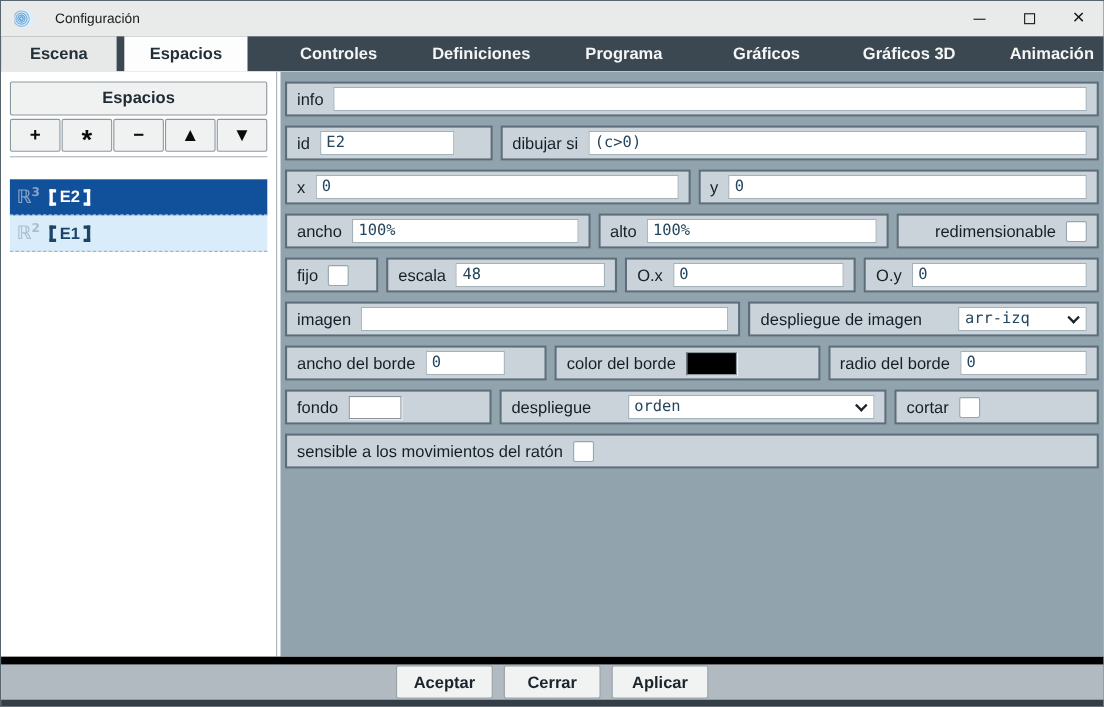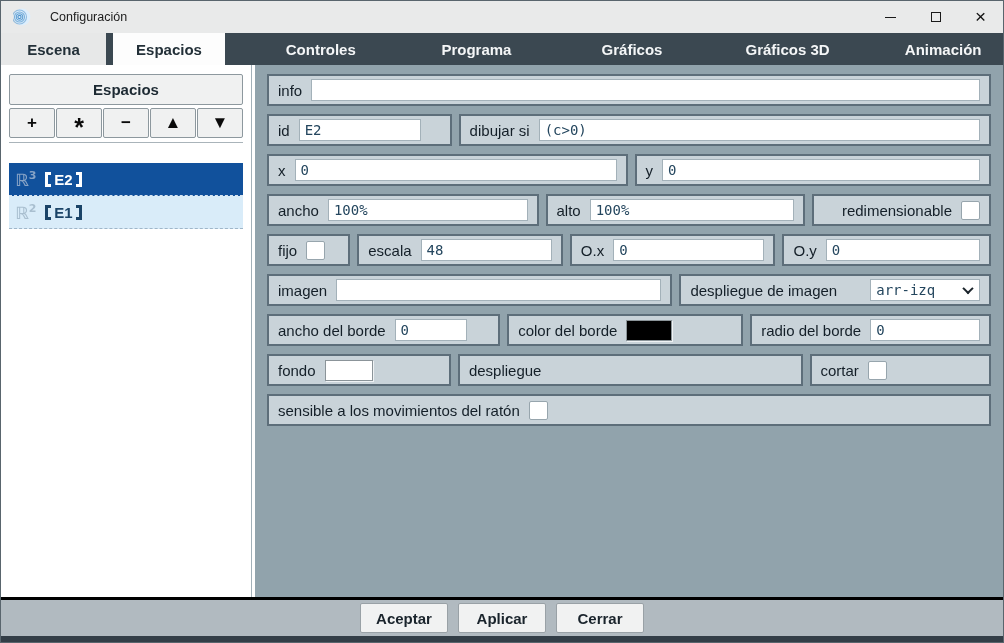--- a/index.html
+++ b/index.html
@@ -40,38 +40,38 @@
   .rset { font-family:"DejaVu Sans", sans-serif; font-size:17px; font-weight:bold; }
   .space-item.selected .rset { color:#87a3c6; }
   .space-item.alt .rset { color:#a9bfd0; }
   .rset sup { font-size:11px; }
   .sp-name { font-size:15px; font-weight:bold; display:flex; align-items:center; }
   .lb,.rb { display:inline-block; width:6px; height:15px; }
   .lb { border:3px solid currentColor; border-right:0; margin:0 3px 0 9px; }
   .rb { border:3px solid currentColor; border-left:0; margin-left:3px; }
 
   
-  .main { flex:1; background:#91a3ac; margin-left:3px; padding:9px 12px; }
+  .main { flex:1; background:#91a3ac; margin-left:3px; padding:9px 4px; }
   .frow { display:flex; gap:7px; height:32px; margin-bottom:8px; }
   .group { border:2px solid #5d6e7a; background:#c9d3d9; display:flex; align-items:center; gap:9px; padding:0 9px; height:32px; }
   .group label { font-size:15px; color:#141f28; white-space:nowrap; }
   .group input[type=text] { height:22px; border:1px solid #a3b1b9; background:#fff; font-family:"DejaVu Sans Mono", monospace;
                font-size:14px; color:#24465e; padding:0 5px; min-width:0; }
   .grow { flex:1; }
   input.grow { width:100%; }
   .cb { appearance:none; -webkit-appearance:none; width:19px; height:19px; background:#fff; border:1px solid #97a5ad; border-radius:2px; cursor:pointer; }
   .selwrap { position:relative; display:flex;margin-left:24px; }
   .selwrap select { appearance:none; -webkit-appearance:none; width:100%; height:22px; border:1px solid #a3b1b9; background:#fff;
                font-family:"DejaVu Sans Mono", monospace; font-size:14px; color:#24465e; padding:0 22px 0 5px; border-radius:0; }
   .chev { position:absolute; right:8px; top:50%; width:8px; height:8px; border-right:2px solid #1b242b; border-bottom:2px solid #1b242b;
                transform:translateY(-68%) rotate(45deg); pointer-events:none; }
   .swatch { height:21px; border:1px solid #8b9499; box-shadow:1px 1px 0 rgba(255,255,255,.7); cursor:pointer; }
 
   
-  .footer { height:39px; flex:0 0 auto; background:#b1bac0; border-top:3px solid #000000; display:flex; align-items:center; justify-content:center; gap:10px; }
+  .footer { height:39px; flex:0 0 auto; background:#b1bac0; border-top:7px solid #000000; display:flex; align-items:center; justify-content:center; gap:10px; }
   .fbtn { min-width:88px; height:30px; background:#f1f2f2; border:1px solid #99a1a6; border-radius:2px;
           font-size:15px; font-weight:bold; color:#1a242c; font-family:"Liberation Sans", sans-serif; cursor:pointer; padding:0 14px; }
   .bottomstrip { height:6px; background:#333e47; flex:0 0 auto; }
 </style>
 </head>
 <body>
 
 <div class="window">
 
   <div class="titlebar">
@@ -92,20 +92,21 @@
       </div>
     <div class="winbtn">
         <span class="ic-close">×</span>
       </div>
   </div>
 
   <div class="tabbar">
     <div class="tab light">Escena</div>
     <div class="tab active">Espacios</div>
     <div class="tab dark">Controles</div>
+    <div class="tab dark">Definiciones</div>
     <div class="tab dark">Programa</div>
     <div class="tab dark">Gráficos</div>
     <div class="tab dark">Gráficos 3D</div>
     <div class="tab dark">Animación</div>
   </div>
 
   <div class="content">
 
     <div class="sidebar">
       <div class="sb-header">Espacios</div>
@@ -242,37 +243,43 @@
         </div>
       </div>
 
       <div class="frow">
         <div class="group" style="flex:0 0 25.4%">
           <label>fondo</label>
           <button class="swatch" style="width:48px; background:#ffffff;"></button>
         </div>
         <div class="group" style="flex:0 0 47.6%">
           <label>despliegue</label>
+          <span class="selwrap grow">
+            <select>
+              <option>orden</option>
+            </select>
+            <span class="chev"></span>
+          </span>
         </div>
         <div class="group grow">
           <label>cortar</label>
           <input type="checkbox" class="cb" style="">
         </div>
       </div>
 
       <div class="frow">
         <div class="group grow">
           <label>sensible a los movimientos del ratón</label>
           <input type="checkbox" class="cb" style="">
         </div>
       </div>
 
     </div>
   </div>
 
   <div class="footer">
     <button class="fbtn">Aceptar</button>
+    <button class="fbtn">Cerrar</button>
     <button class="fbtn">Aplicar</button>
-    <button class="fbtn">Cerrar</button>
   </div>
   <div class="bottomstrip"></div>
 
 </div>
 
 </body></html>

